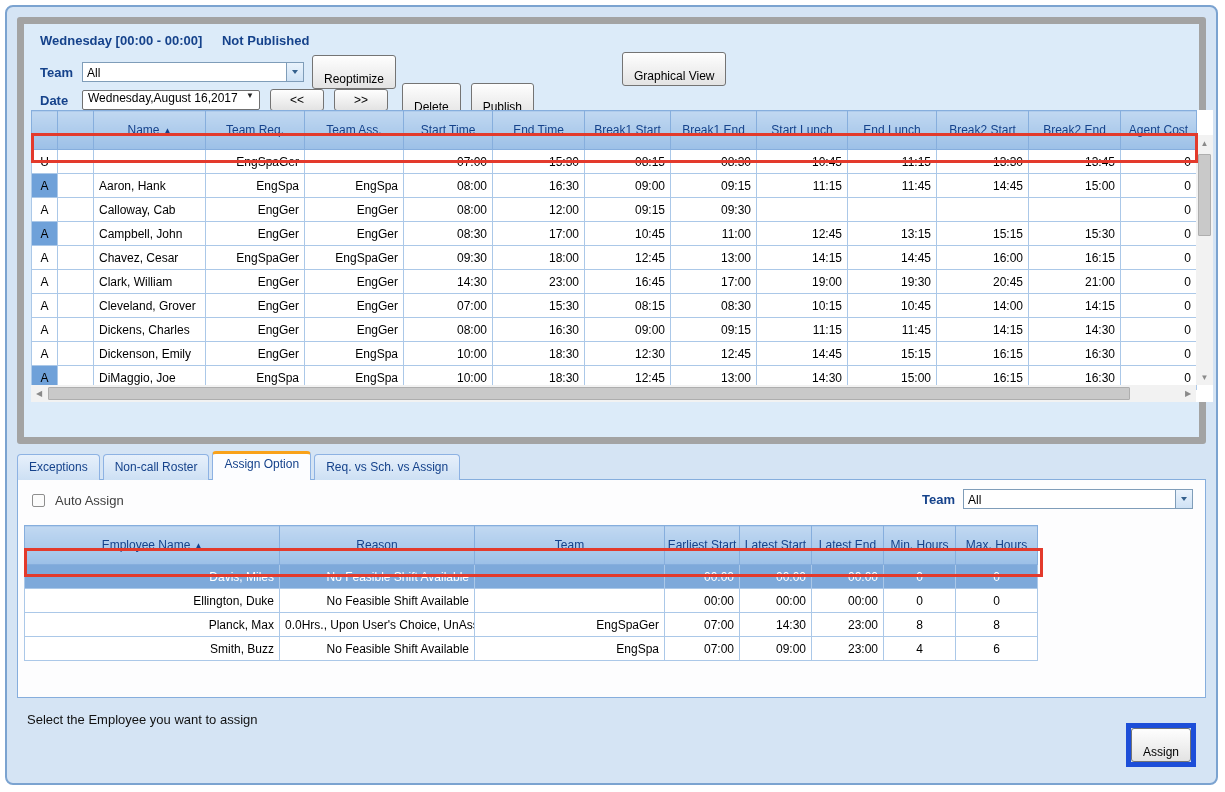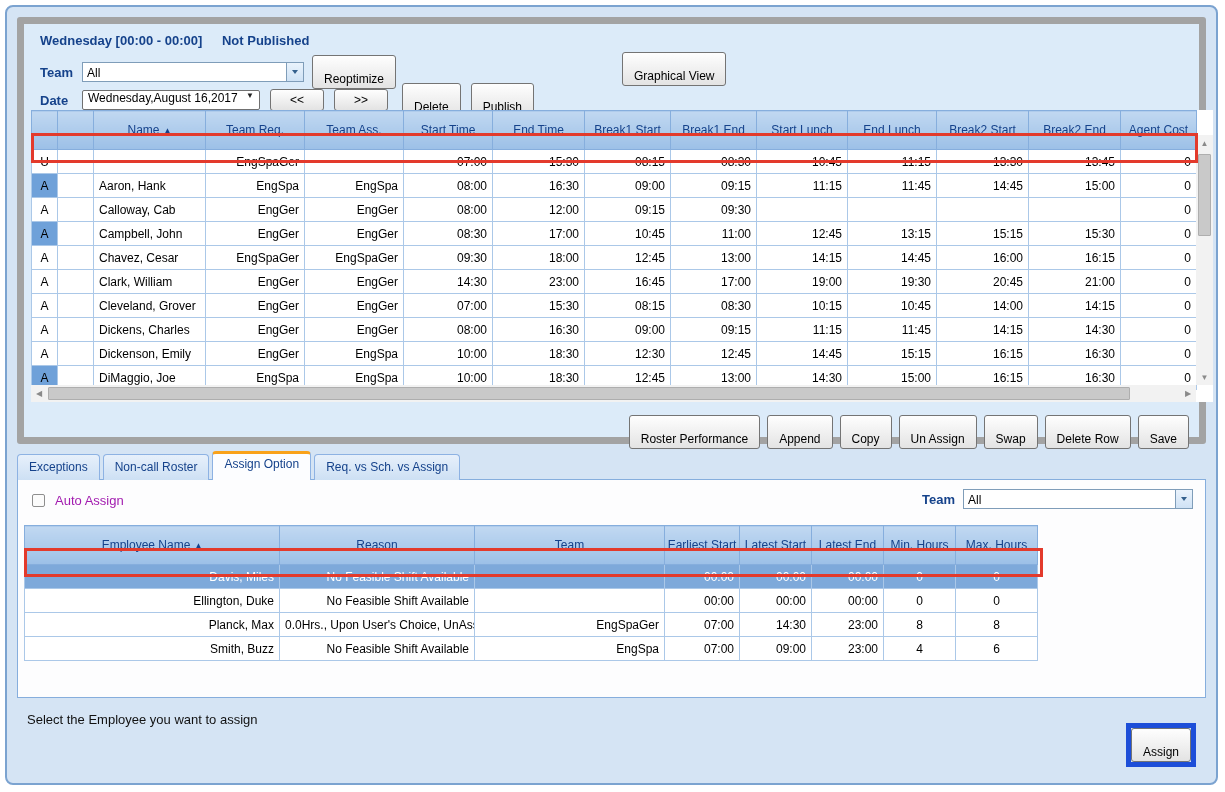--- a/index.html
+++ b/index.html
@@ -74,21 +74,21 @@
   .hthumb { position:absolute; left:17px; top:2px; width:1082px; height:13px; background:#c9c9c9; border:1px solid #aeaeae; border-radius:1px; }
   .actions { position:absolute; right:10px; top:391px; display:flex; gap:7px; }
   
   .tabs { display:flex; gap:3px; margin-top:8px; height:27px; align-items:flex-end; position:relative; z-index:2; }
   .tab {
     background:linear-gradient(#e7f0fb,#cde0f4); border:1px solid #8db2e3; border-bottom:none;
     border-radius:4px 4px 0 0; padding:5px 11px 4px 11px; font-size:12px; color:#15428b; height:26px; margin-bottom:-1px;
   }
   .tab.active { background:#fcfdff; border-top:3px solid #f9a21a; padding-top:3px; height:29px; }
   .tab-panel { position:relative; height:219px; background:#fdfdfe; border:1px solid #86aedd; z-index:1; }
-  .aa-row { position:absolute; left:14px; top:13px; display:flex; align-items:center; font-size:13px; color:#a21caf; }
+  .aa-row { position:absolute; left:14px; top:13px; display:flex; align-items:center; font-size:13px; color:#404040; }
   .checkbox { width:13px; height:13px; background:#fbfbfb; border:1px solid #8e8e8e; border-radius:2px; margin-right:10px; }
   .team2 { position:absolute; right:12px; top:9px; display:flex; align-items:center; }
   .team2 .lbl { margin-right:8px; }
   .assign-wrap { position:absolute; left:6px; top:45px; width:1019px; }
   .a0{width:255px} .a1{width:195px} .a2{width:190px} .a3{width:75px}
   .a4{width:72px} .a5{width:72px} .a6{width:72px} .a7{width:82px}
   table.grid.assign { width:1013px; }
   table.grid.assign td { text-align:right; }
   table.grid.assign td.a6, table.grid.assign td.a7 { text-align:center; }
   tr.rowsel td { background:#7ea9da !important; color:#fff; }
@@ -321,29 +321,20 @@
         <div class="vthumb"></div>
         <div class="sbtn down">▼</div>
       </div>
       <div class="hscroll">
         <div class="hbtn left">◀</div>
         <div class="hthumb"></div>
         <div class="hbtn right">▶</div>
       </div>
     </div>
 
-    <div class="actions" id="action-buttons">
-        <button class="btn">Roster Performance</button>
-        <button class="btn">Append</button>
-        <button class="btn">Copy</button>
-        <button class="btn">Un Assign</button>
-        <button class="btn">Swap</button>
-        <button class="btn">Delete Row</button>
-        <button class="btn">Save</button>
-      </div>
   </div>
 
   <div class="tabs" id="tabs">
       <div class="tab">Exceptions</div>
       <div class="tab">Non-call Roster</div>
       <div class="tab active">Assign Option</div>
       <div class="tab">Req. vs Sch. vs Assign</div>
     </div>
 
   <div class="tab-panel">

